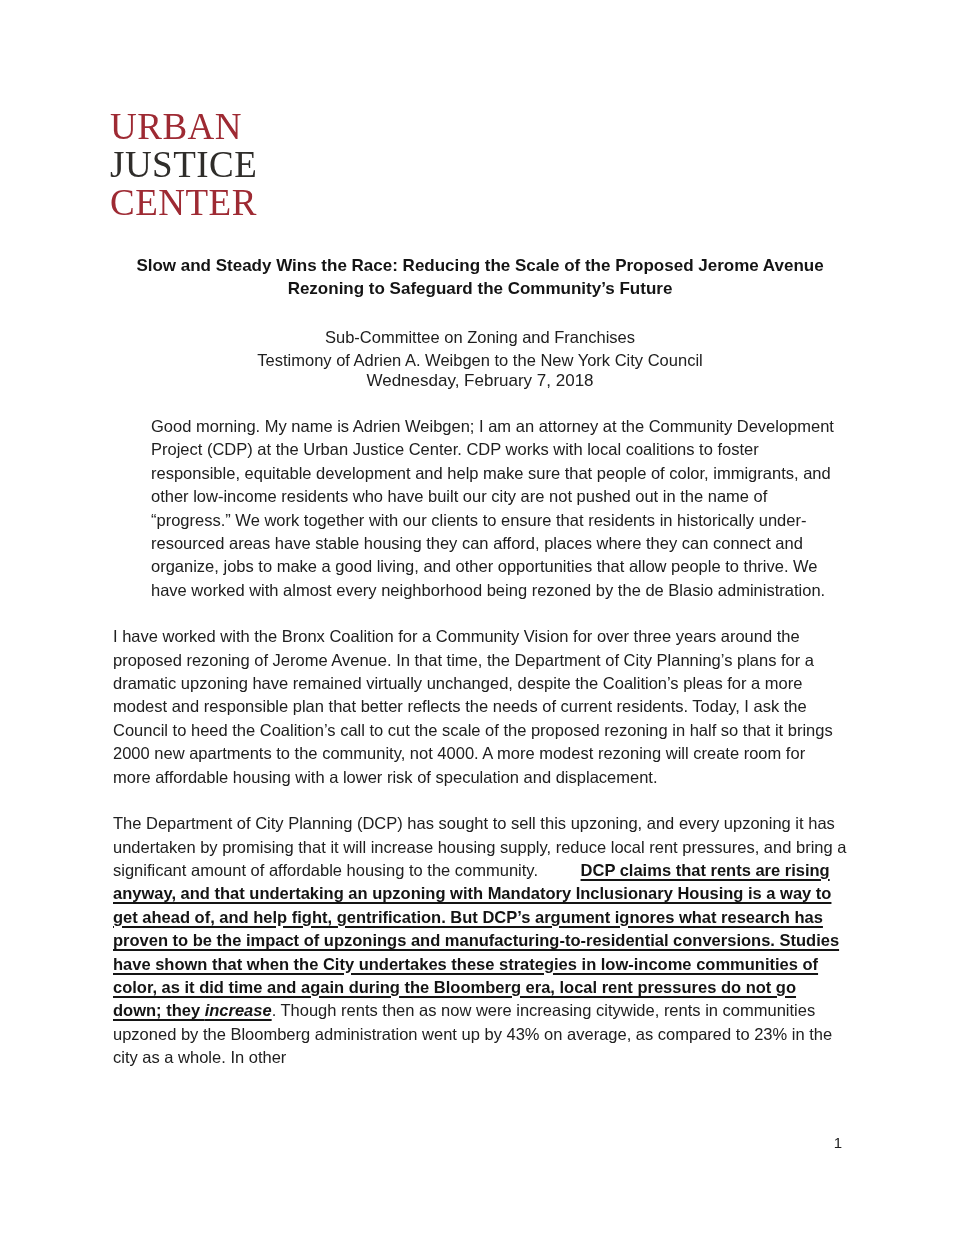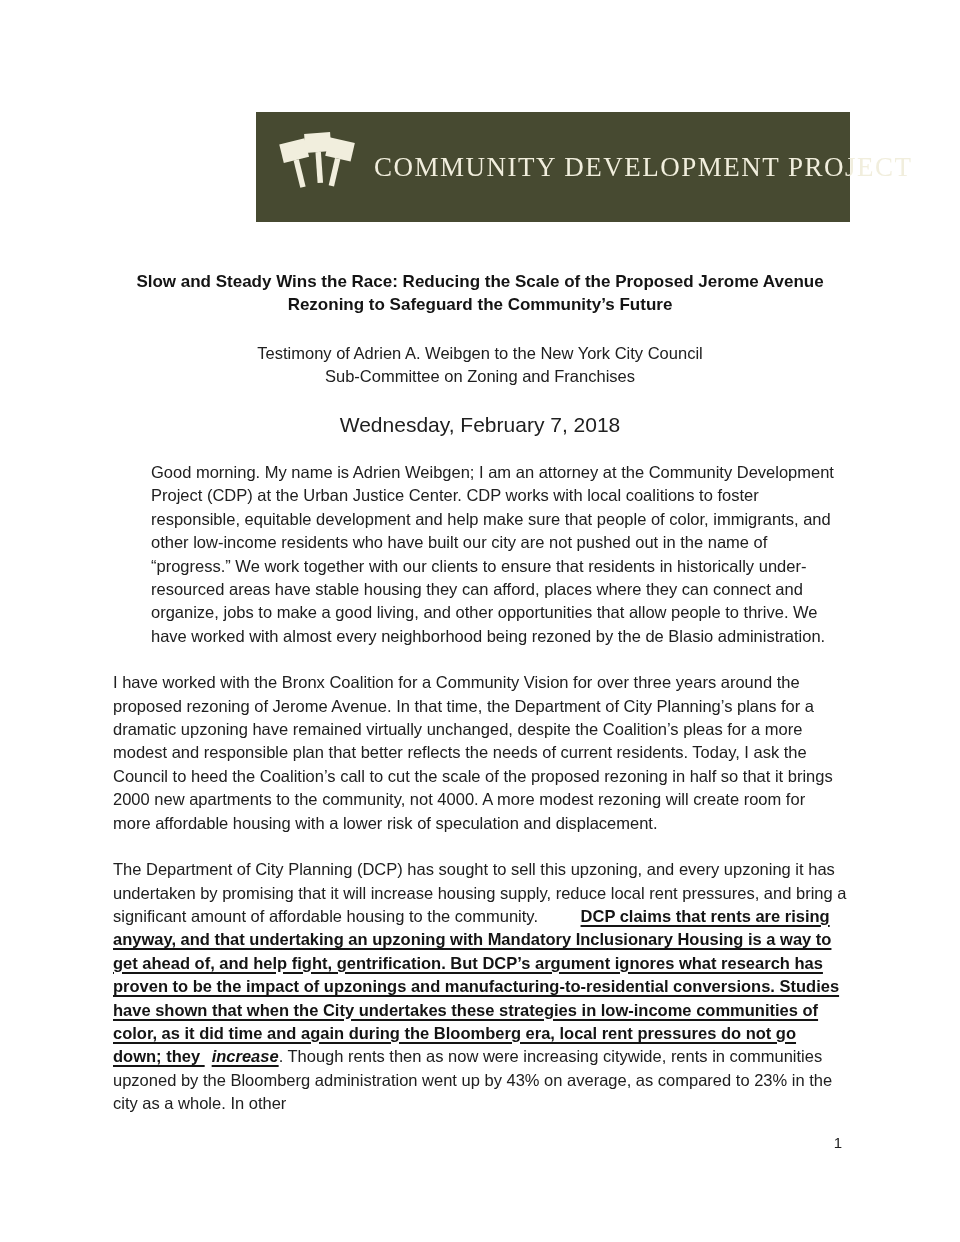--- a/index.html
+++ b/index.html
@@ -69,33 +69,32 @@
     position: absolute;
     left: 113px;
     top: 255px;
     width: 734px;
   }
   .doc-title {
     text-align: center;
     font-weight: bold;
     font-size: 17px;
     line-height: 22.5px;
-    margin: 16px;
+    margin: 0;
     color: #141414;
   }
   .doc-subtitle {
     text-align: center;
     font-size: 16.5px;
     line-height: 22.5px;
     margin-top: 26px;
   }
   .doc-date {
     text-align: center;
-    font-size: 21px;
-    margin-top: 26px;
+    font-size: 17px;
   }
   .body-text p {
     margin: 23px 0 0 0;
     font-size: 16.5px;
     line-height: 23.4px;
     text-align: left;
   }
   .body-text p:first-child { margin-top: 24px; margin-left: 38px; }
   .u-bold {
     font-weight: bold;
@@ -105,67 +104,50 @@
     color: #141414;
     margin-left: 38px;
   }
   .u-bold-italic {
     font-weight: bold;
     font-style: italic;
     text-decoration: underline;
     text-decoration-thickness: 1.5px;
     text-underline-offset: 2.5px;
     color: #141414;
-    margin-left: 7px;
   }
 
   .page-number {
     position: absolute;
     right: 118px;
     top: 1134px;
     font-size: 15px;
     color: #202020;
   }
 </style>
 </head>
 <body>
 
 <div class="page">
 
   <div class="header">
+    <div class="logo-text">
+      <div class="logo-line-red">URBAN</div>
+      <div class="logo-line-dark">JUSTICE</div>
+      <div class="logo-line-red">CENTER</div>
+    </div>
 
-    <div class="banner">
-      <div class="icon-wrap">
-        <svg width="78" height="86" viewBox="0 0 78 86" xmlns="http://www.w3.org/2000/svg" aria-hidden="true">
-          <g fill="#f1eedd">
-            <g transform="rotate(-14 17 30)">
-              <rect x="4" y="17" width="26" height="19"></rect>
-              <rect x="14" y="36" width="5.5" height="28"></rect>
-            </g>
-            <g transform="rotate(-4 40 22)">
-              <rect x="27" y="9" width="26" height="19"></rect>
-              <rect x="37" y="28" width="5.5" height="31"></rect>
-            </g>
-            <g transform="rotate(13 62 30)">
-              <rect x="48" y="16" width="26" height="19"></rect>
-              <rect x="58" y="35" width="5.5" height="28"></rect>
-            </g>
-          </g>
-        </svg>
-      </div>
-      <div class="banner-title">COMMUNITY DEVELOPMENT PROJECT</div>
-    </div>
   </div>
 
   <div class="content">
     <p class="doc-title">Slow and Steady Wins the Race: Reducing the Scale of the Proposed Jerome Avenue Rezoning to Safeguard the Community’s Future</p>
 
     <div class="doc-subtitle">
+      <div>Sub-Committee on Zoning and Franchises</div>
       <div>Testimony of Adrien A. Weibgen to the New York City Council</div>
-      <div>Sub-Committee on Zoning and Franchises</div>
     </div>
 
     <div class="doc-date">Wednesday, February 7, 2018</div>
 
     <div class="body-text">
       <p>Good morning. My name is Adrien Weibgen; I am an attorney at the Community Development Project (CDP) at the Urban Justice Center. CDP works with local coalitions to foster responsible, equitable development and help make sure that people of color, immigrants, and other low-income residents who have built our city are not pushed out in the name of “progress.” We work together with our clients to ensure that residents in historically under-resourced areas have stable housing they can afford, places where they can connect and organize, jobs to make a good living, and other opportunities that allow people to thrive. We have worked with almost every neighborhood being rezoned by the de Blasio administration.</p>
       <p>I have worked with the Bronx Coalition for a Community Vision for over three years around the proposed rezoning of Jerome Avenue. In that time, the Department of City Planning’s plans for a dramatic upzoning have remained virtually unchanged, despite the Coalition’s pleas for a more modest and responsible plan that better reflects the needs of current residents. Today, I ask the Council to heed the Coalition’s call to cut the scale of the proposed rezoning in half so that it brings 2000 new apartments to the community, not 4000. A more modest rezoning will create room for more affordable housing with a lower risk of speculation and displacement.</p>
       <p><span>The Department of City Planning (DCP) has sought to sell this upzoning, and every upzoning it has undertaken by promising that it will increase housing supply, reduce local rent pressures, and bring a significant amount of affordable housing to the community. </span><span class="u-bold">DCP claims that rents are rising anyway, and that undertaking an upzoning with Mandatory Inclusionary Housing is a way to get ahead of, and help fight, gentrification. But DCP’s argument ignores what research has proven to be the impact of upzonings and manufacturing-to-residential conversions. Studies have shown that when the City undertakes these strategies in low-income communities of color, as it did time and again during the Bloomberg era, local rent pressures do not go down; they </span><span class="u-bold-italic">increase</span><span>. Though rents then as now were increasing citywide, rents in communities upzoned by the Bloomberg administration went up by 43% on average, as compared to 23% in the city as a whole. In other</span></p>
     </div>
   </div>

